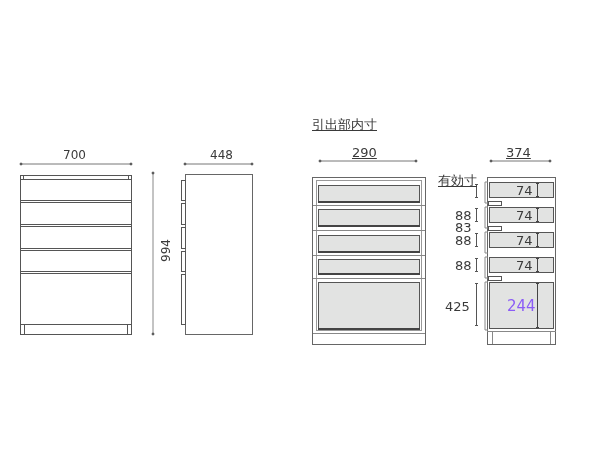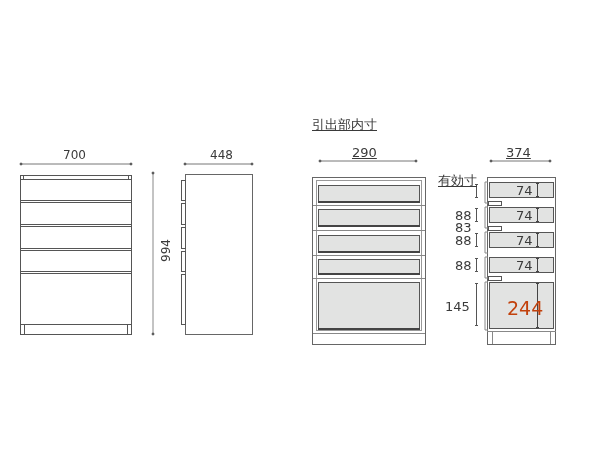--- a/index.html
+++ b/index.html
@@ -157,19 +157,19 @@
 
 <div class="abs lbl-lg" style="left:312px; top:118px;">引出部内寸</div>
 <div class="abs lbl-lg" style="left:352px; top:146px;">290</div>
 <div class="abs lbl-lg" style="left:438px; top:162px;margin-top:12px;">有効寸</div>
 <div class="abs lbl-lg" style="left:506px; top:146px;text-align:right;">374</div>
 
 <div class="abs lbl-in" style="left:455px; top:185px;margin-top:36px;">83</div>
 <div class="abs lbl-in" style="left:455px; top:209px;">88</div>
 <div class="abs lbl-in" style="left:455px; top:234px;">88</div>
 <div class="abs lbl-in" style="left:455px; top:259px;">88</div>
-<div class="abs lbl-in" style="left:445px; top:300px;">145</div>
+<div class="abs lbl-in" style="left:445px; top:300px;">425</div>
 
 <div class="abs lbl-in" style="left:516px; top:184px;">74</div>
 <div class="abs lbl-in" style="left:516px; top:209px;">74</div>
 <div class="abs lbl-in" style="left:516px; top:234px;">74</div>
 <div class="abs lbl-in" style="left:516px; top:259px;">74</div>
-<div class="abs" style="left:507px; top:299px; font-size:19px; color:#c2410c; line-height:1;">244</div>
+<div class="abs" style="left:507px; top:299px; font-size:15px; color:#8b5cf6; line-height:1;">244</div>
 
 </body></html>

